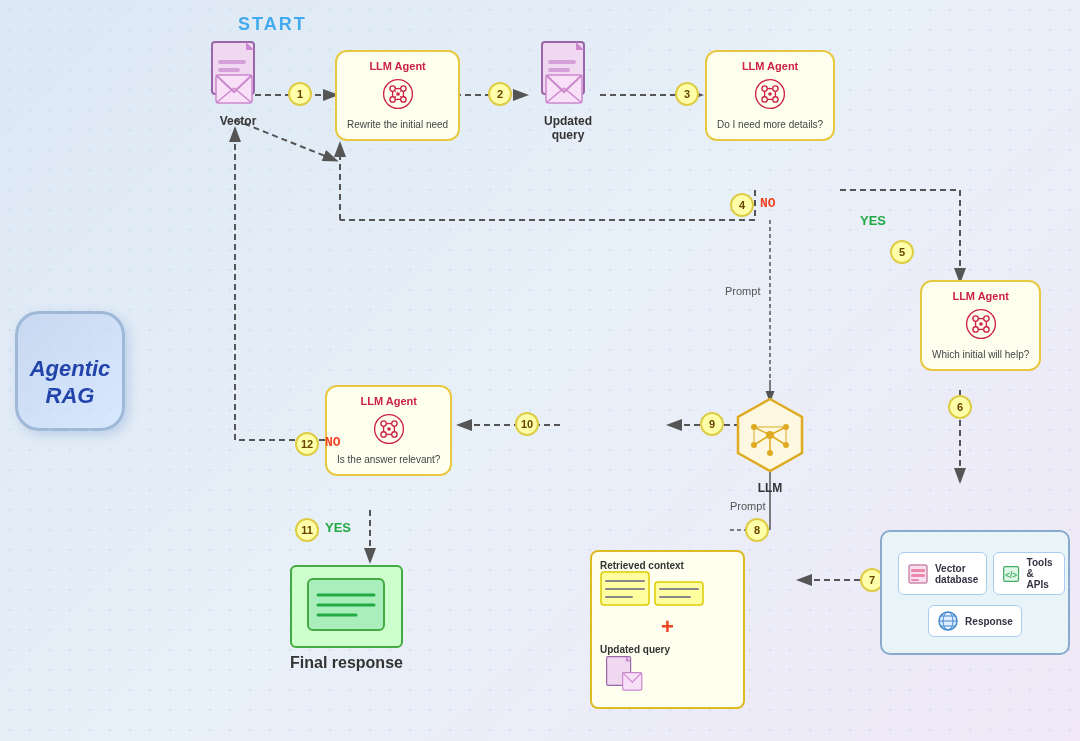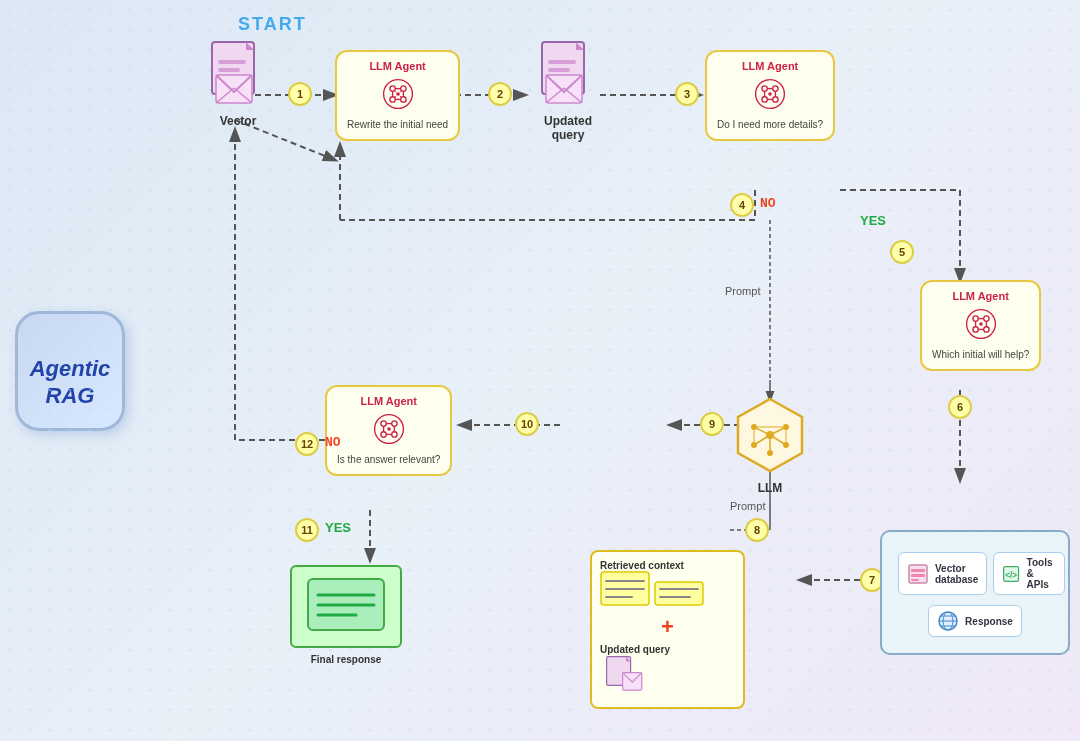--- a/index.html
+++ b/index.html
@@ -450,21 +450,21 @@
 
     <div style="position:absolute; top:565px; left:150px;">
       <div class="final-response-box">
         <svg width="80" height="55" viewBox="0 0 80 55">
           <rect x="2" y="2" width="76" height="51" rx="5" fill="#aaeebb" stroke="#44aa44" stroke-width="2"></rect>
           <line x1="12" y1="18" x2="68" y2="18" stroke="#22aa44" stroke-width="3" stroke-linecap="round"></line>
           <line x1="12" y1="28" x2="68" y2="28" stroke="#22aa44" stroke-width="3" stroke-linecap="round"></line>
           <line x1="12" y1="38" x2="50" y2="38" stroke="#22aa44" stroke-width="3" stroke-linecap="round"></line>
         </svg>
       </div>
-      <div style="text-align:center; font-size:10px; font-weight:700; color:#333; margin-top:6px;">Final response</div>
+      <div style="text-align:center; font-size:16px; font-weight:700; color:#333; margin-top:6px;">Final response</div>
     </div>
 
     <div class="prompt-label" style="top:500px; left:590px;">Prompt</div>
 
     <div class="badge" style="top:518px; left:605px;">8</div>
 
     <div class="context-box" style="top:550px; left:450px; width:155px;">
       <div style="display:flex; align-items:center; gap:4px;">
         <div>
           <div style="font-size:10px; font-weight:600; color:#333;">Retrieved context</div>

